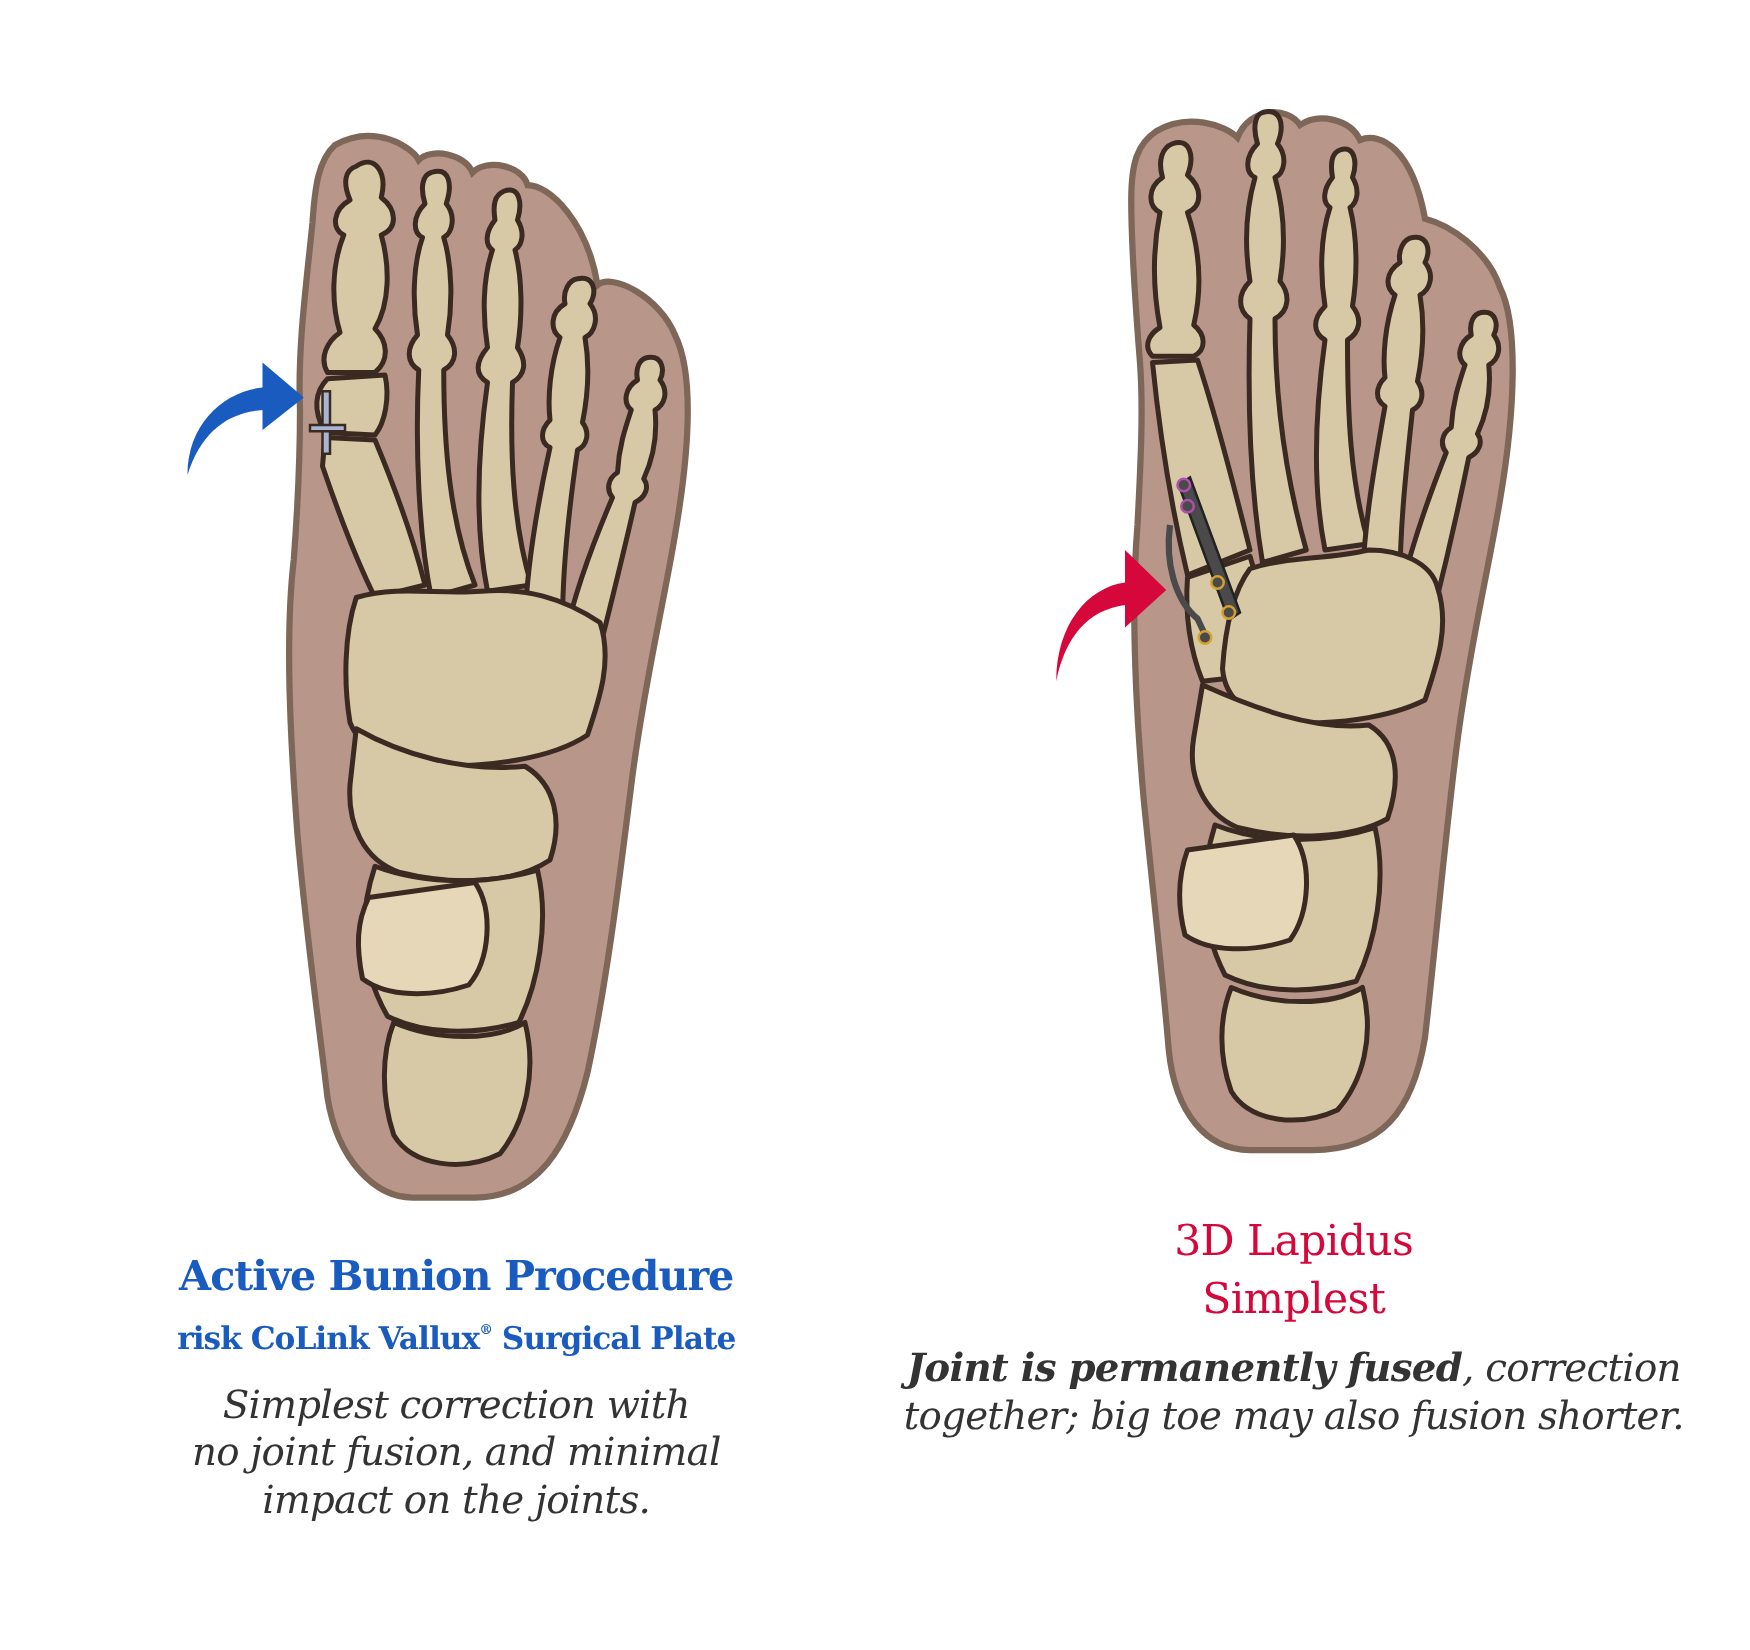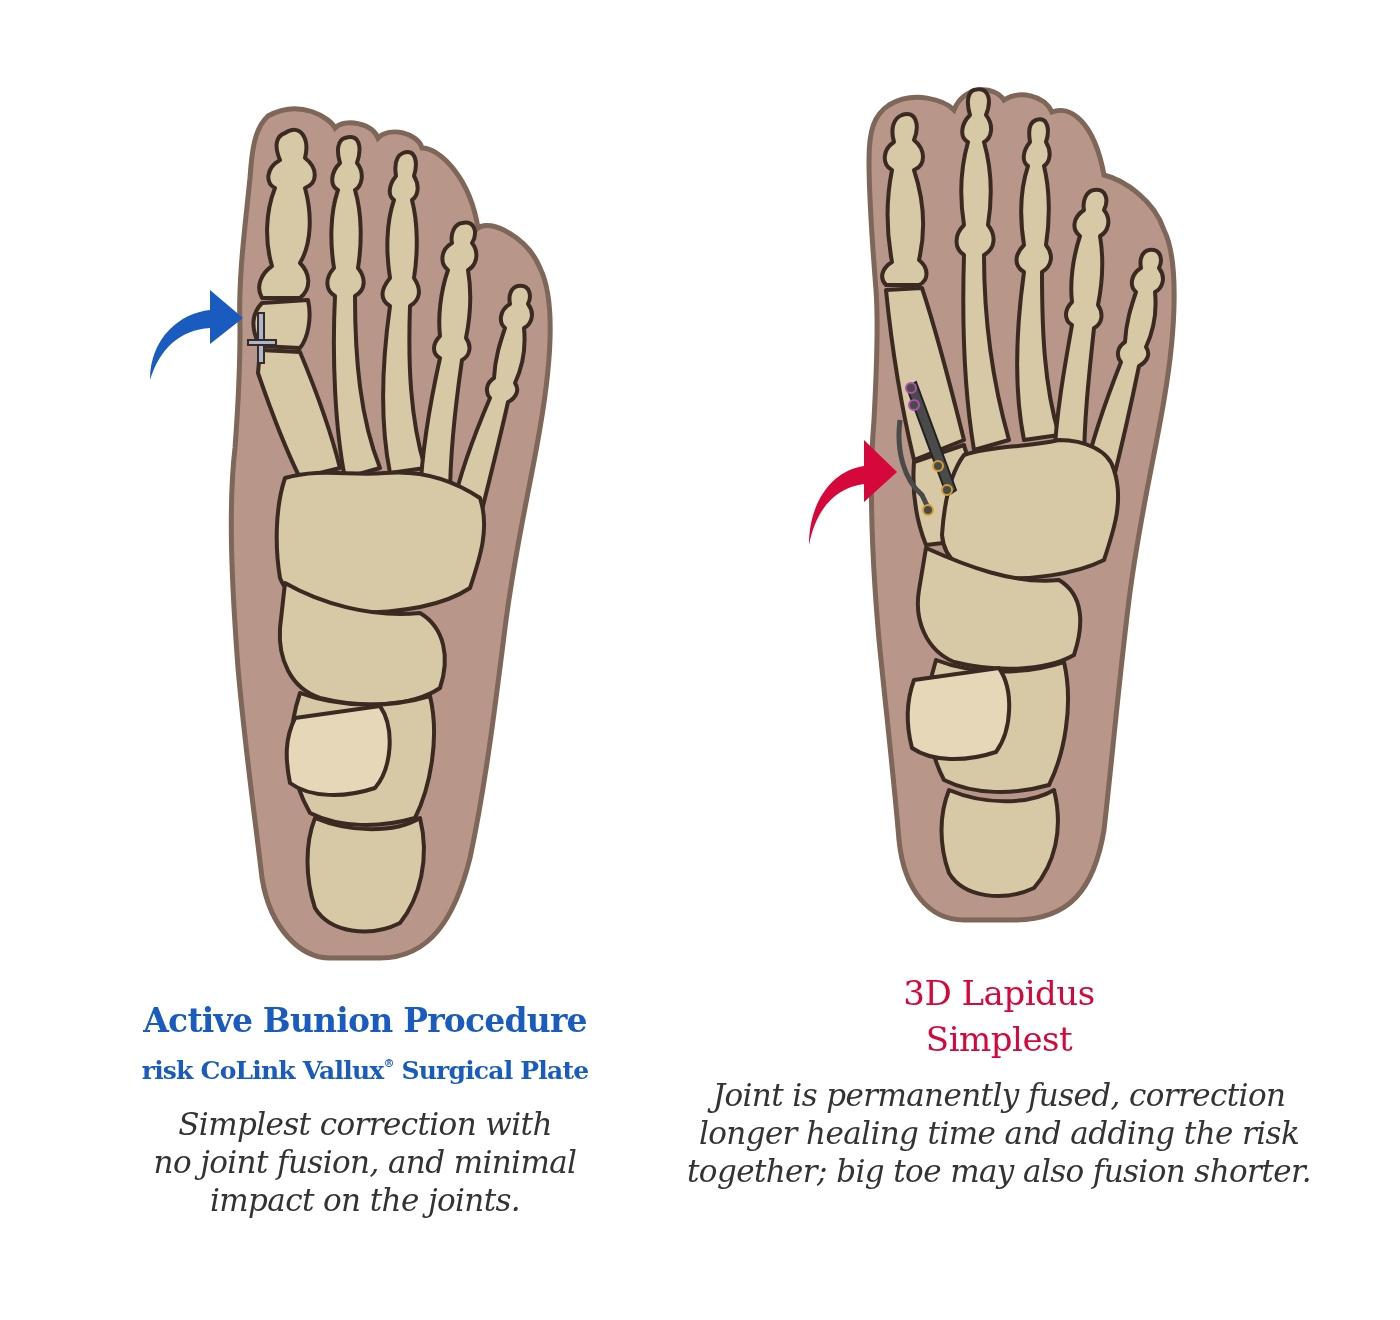--- a/index.html
+++ b/index.html
@@ -1,28 +1,28 @@
 <!DOCTYPE html>
 <html><head>
   <meta charset="utf-8">
   <style>
     html, body { margin: 0; padding: 0; background: #ffffff; }
     body { width: 1400px; height: 1320px; position: relative; overflow: hidden; font-family: "DejaVu Serif", serif; }
     .panel { position: absolute; top: 0; width: 700px; height: 1320px; }
     .panel.left { left: 0; margin-top: 28px; }
-    .panel.right { left: 664px; }
+    .panel.right { left: 700px; }
     .illus { position: absolute; left: 0; top: 0; width: 700px; height: 950px; }
     .caption { position: absolute; text-align: center; }
     .title { font-family: "DejaVu Serif", serif; font-weight: normal; margin: 0; letter-spacing: -0.5px; }
     .left .title-main { color: #1a5bbf; font-size: 33px; line-height: 46px; font-weight: bold; letter-spacing: -0.8px; }
     .left .title-sub { color: #1a5bbf; font-size: 25px; line-height: 40px; font-weight: bold; letter-spacing: -0.8px; }
     .left .title-sub sup { font-size: 11px; vertical-align: 12px; }
     .right .title-main { color: #d6073b; font-size: 34px; line-height: 46px; letter-spacing: -0.5px; }
     .desc { font-family: "DejaVu Serif", serif; font-style: italic; color: #333333; font-size: 31px; line-height: 38px; margin-top: 14px; letter-spacing: -0.6px; }
-    .desc b { font-weight: normal; }
+    .desc b { font-weight: bold; }
   </style>
 </head>
 <body>
 
 <div class="panel left">
   <svg class="illus" viewBox="0 0 700 950" width="700" height="950">
 
     <g>
       <path d="M268,88 C300,70 330,90 335,100 C345,90 372,95 378,110 C390,98 418,105 422,120 C440,120 470,150 478,200 C490,190 528,210 540,240 C555,270 552,330 540,400 C530,460 515,520 505,600 C495,680 485,760 470,830 C455,890 430,930 380,930 L330,930 C300,930 270,900 262,850 C255,790 245,720 238,640 C232,560 228,480 235,420 C238,380 240,330 240,300 C238,250 245,200 250,150 C252,120 255,100 268,88 Z" fill="#b8978a" stroke="#7e6658" stroke-width="5"></path>
     </g>
@@ -108,17 +108,16 @@
     <g>
       <path d="M145,545 C145,500 170,470 200,466 L200,440 L233,472 L200,502 L200,484 C170,488 152,510 145,545 Z" fill="#d6073b"></path>
     </g>
   </svg>
 
   <div class="caption" style="left:20px; top:970px; width:630px;">
     <div class="title title-main">3D Lapidus</div>
     <div class="title title-main">Simplest</div>
     <div class="desc">
       <div><b>Joint is permanently fused</b><span>, correction</span></div>
-      <div>longer healing time and adding the risk</div>
       <div>together; big toe may also fusion shorter.</div>
     </div>
   </div>
 </div>
 
 </body></html>

